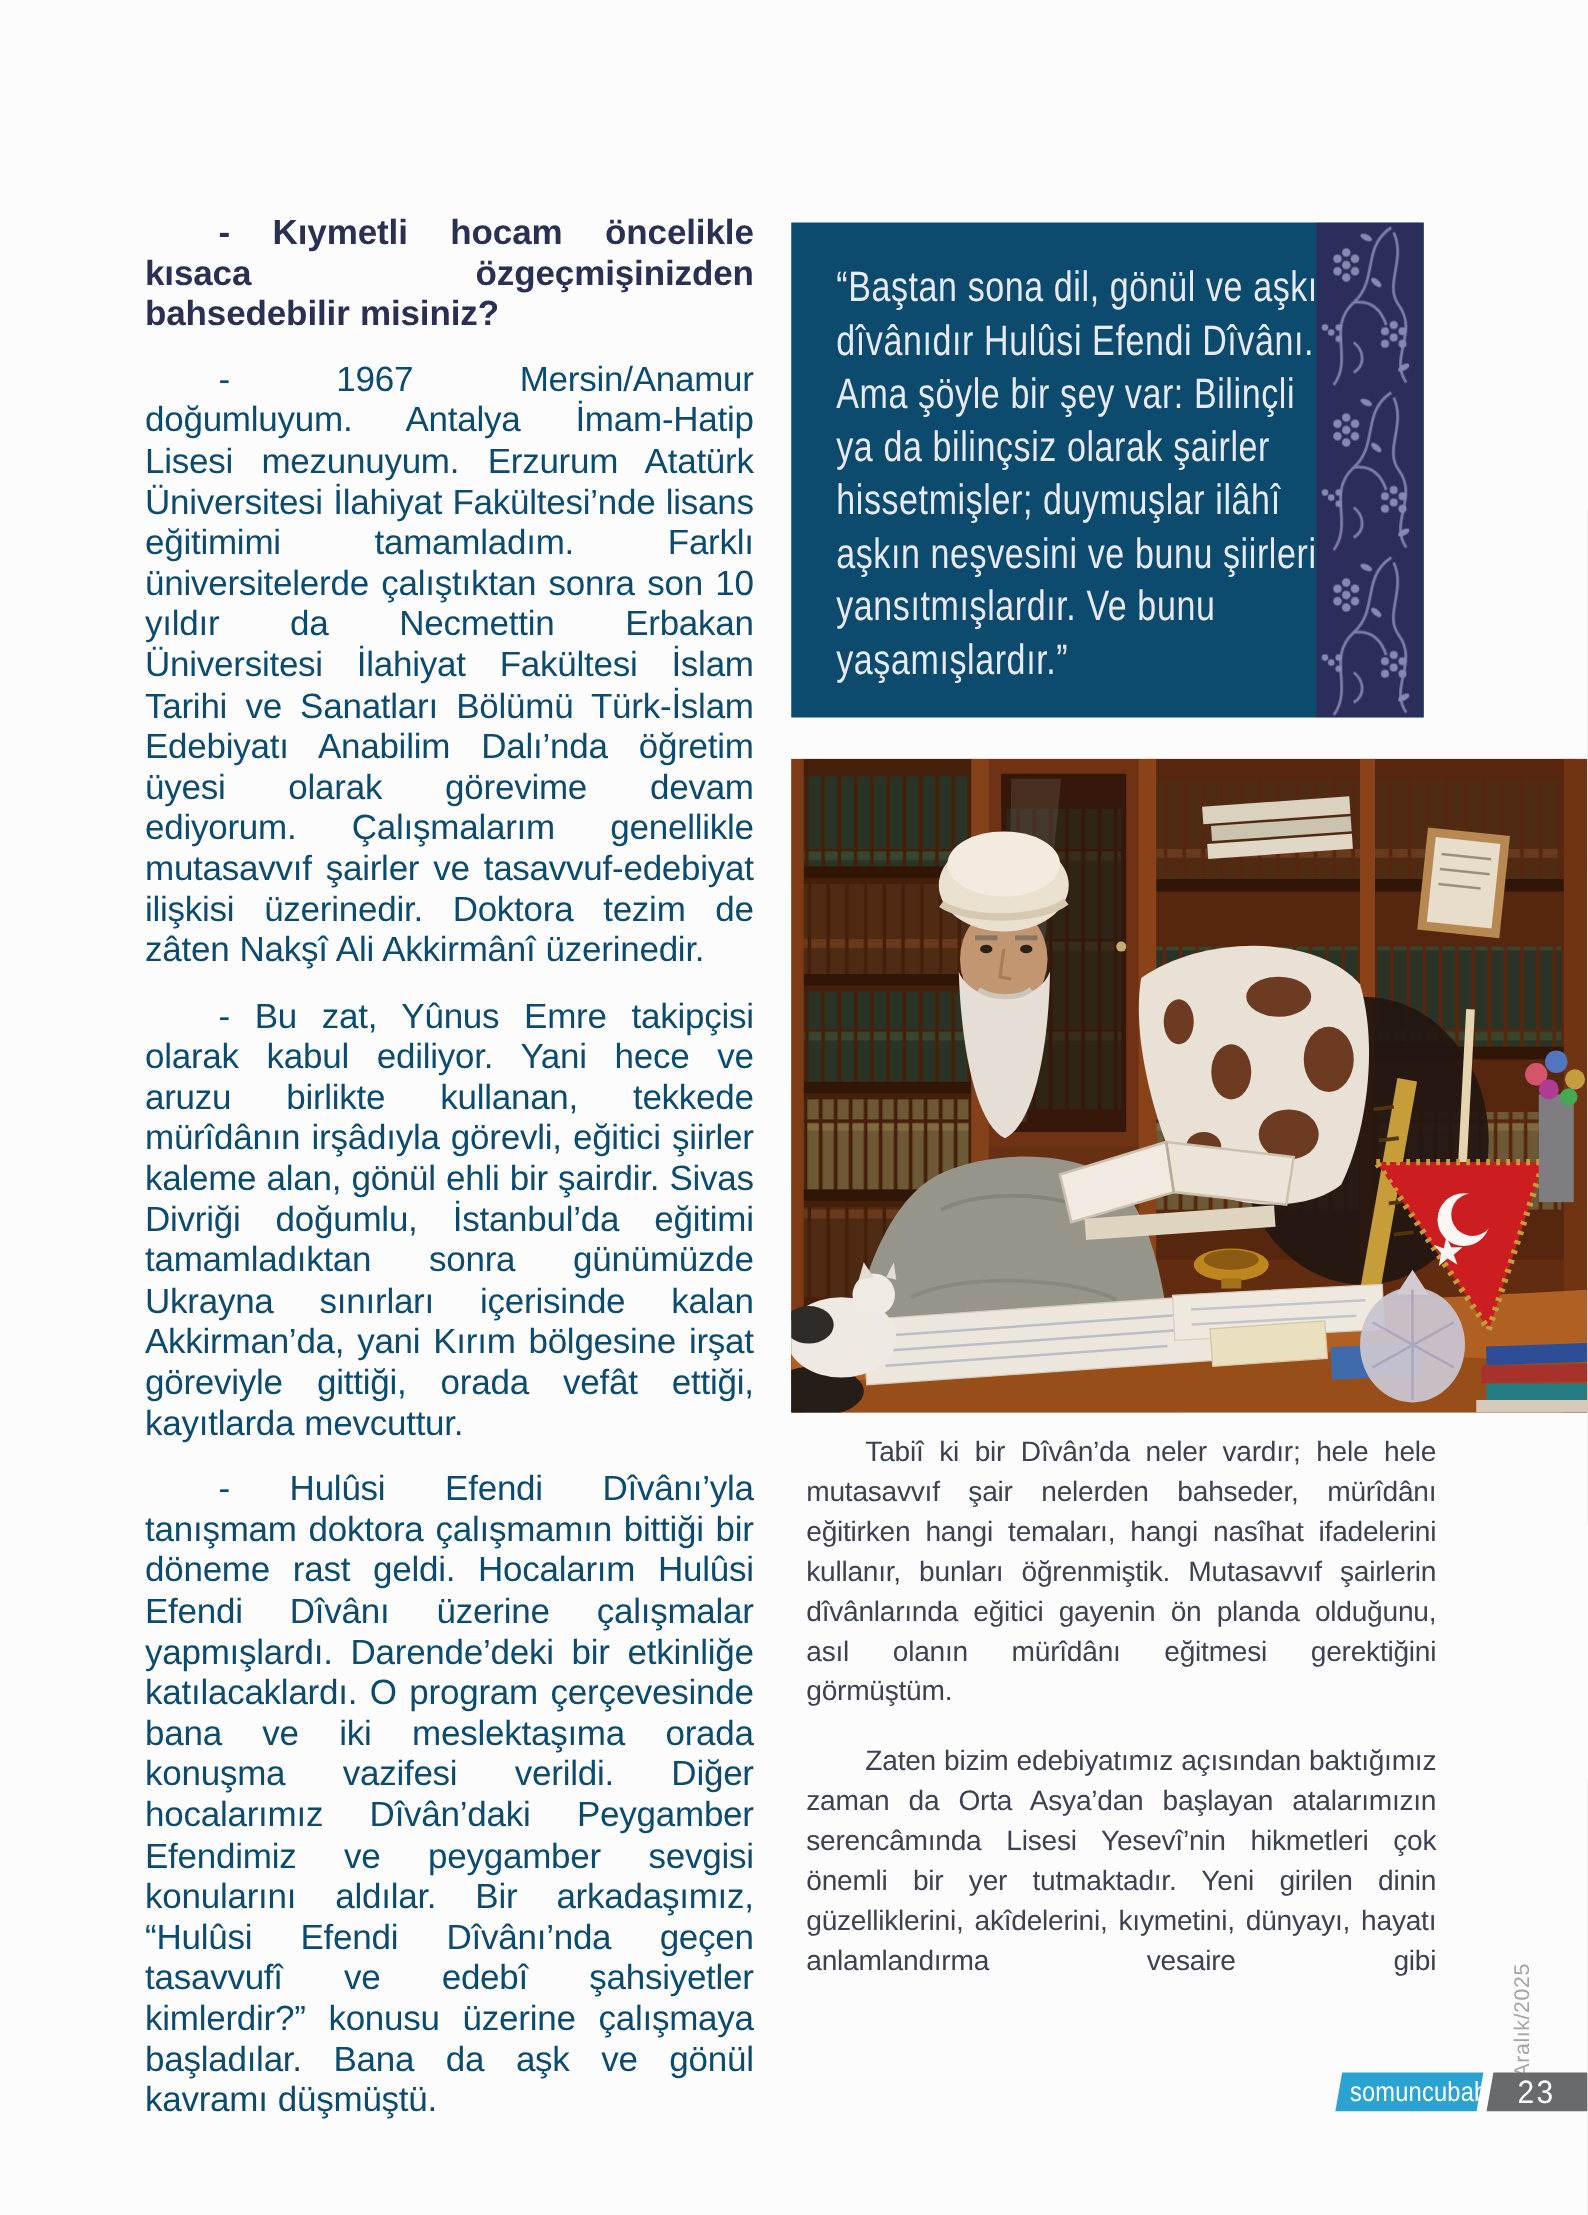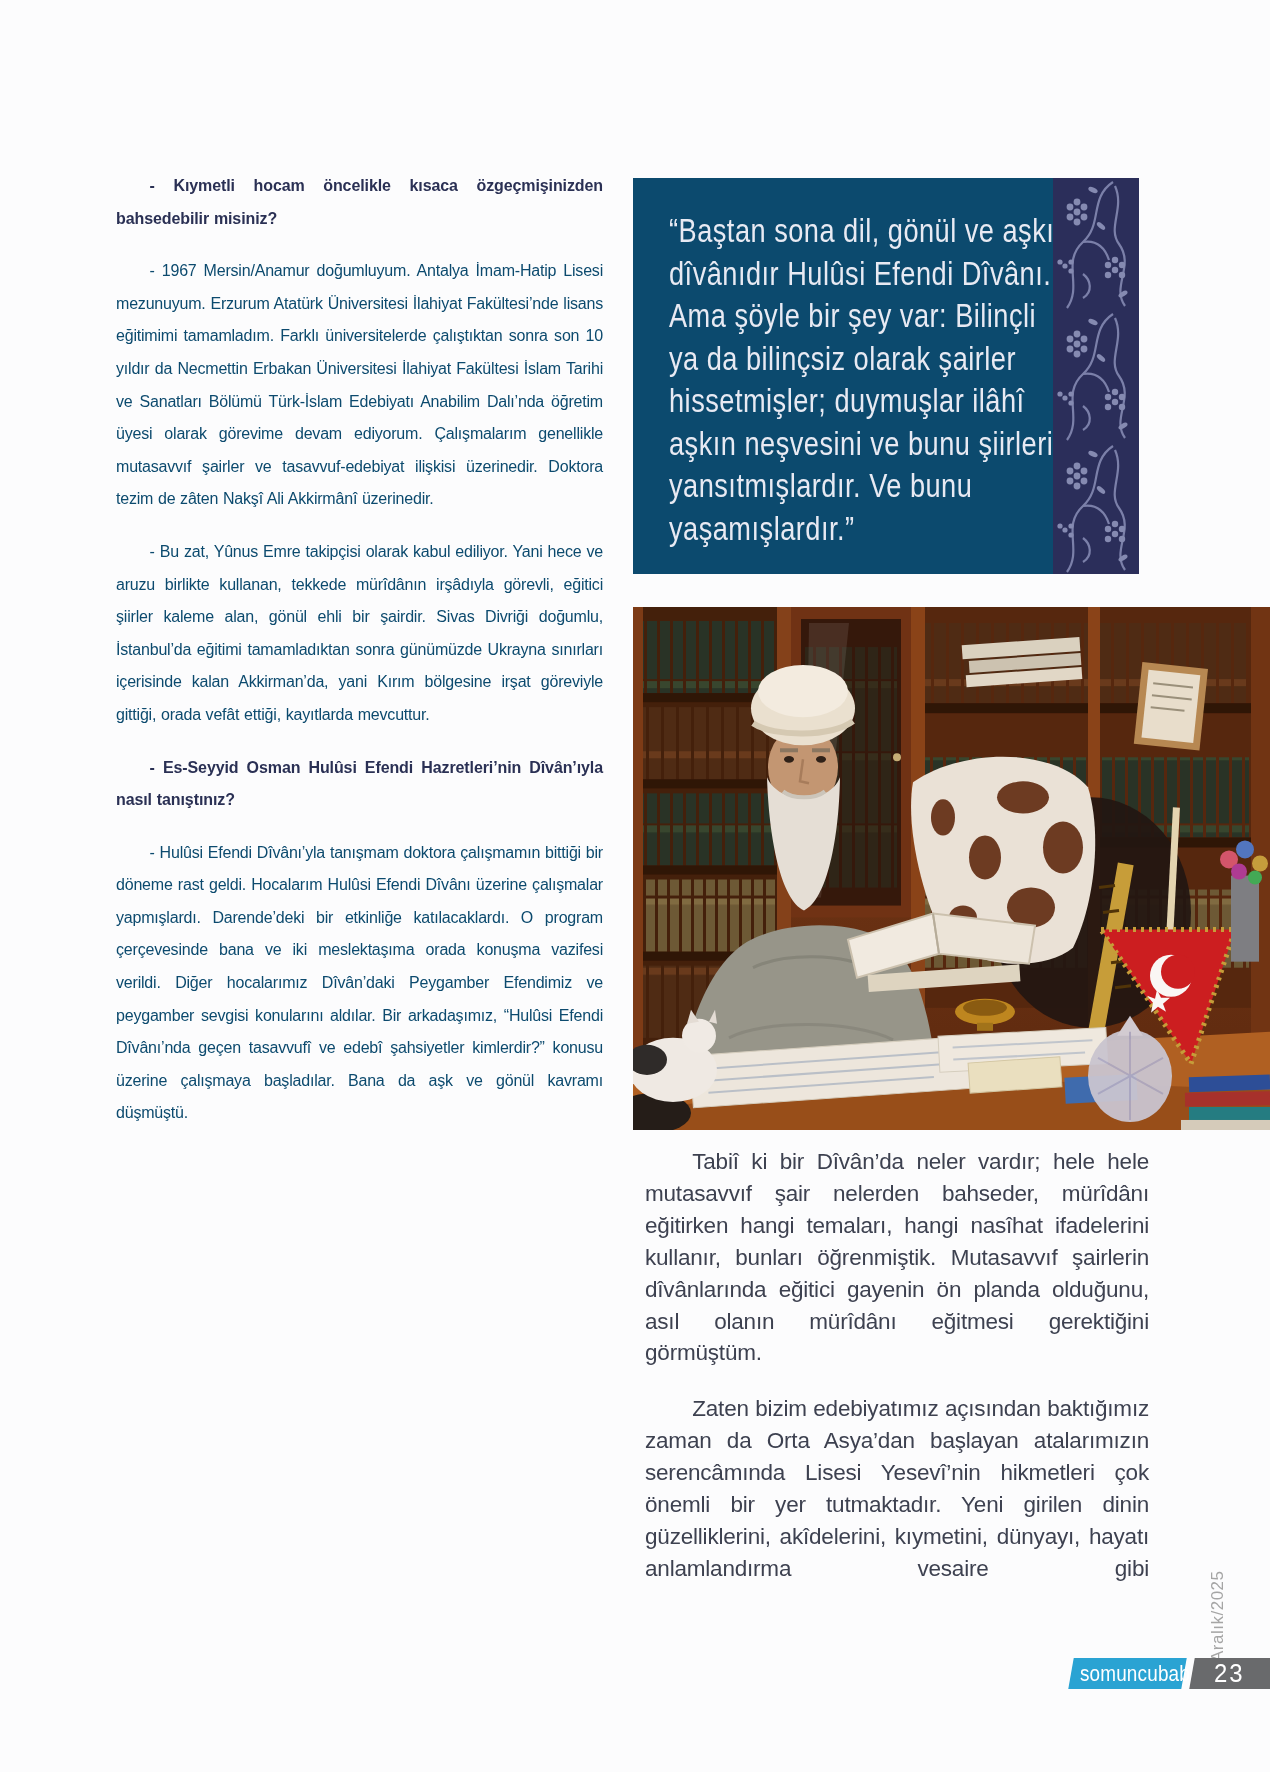--- a/index.html
+++ b/index.html
@@ -6,21 +6,21 @@
   .page{
     position:relative; width:1270px; height:1772px; margin:0 auto;
     background:#fcfcfd; overflow:hidden;
     font-family:"Liberation Sans", sans-serif;
     -webkit-font-smoothing:antialiased;
   }
   
   .left-col{position:absolute; left:116px; top:170px; width:487px;}
   .left-col p{
     margin:0 0 20px 0; text-align:justify; text-indent:2.1em;
-    font-size:16px; line-height:32.6px; letter-spacing:-0.2px;
+    font-size:28px; line-height:32.6px; letter-spacing:-0.2px;
     hyphens:none; word-spacing:0.5px;
   }
   .left-col p.q{color:#2a3054; font-weight:bold; letter-spacing:-0.1px;}
   .left-col p.a{color:#0c4a6e;}
   
   .quote-box{
     position:absolute; left:633px; top:178px; width:506px; height:396px;
     background:#0c4a6e; overflow:hidden;
   }
   .quote-text{
@@ -67,21 +67,20 @@
 </style>
 </head>
 <body>
 
 <div class="page">
 
   <div class="left-col">
     <p class="q">- Kıymetli hocam öncelikle kısaca özgeçmişinizden bahsedebilir misiniz?</p>
     <p class="a">- 1967 Mersin/Anamur doğumluyum. Antalya İmam-Hatip Lisesi mezunuyum. Erzurum Atatürk Üniversitesi İlahiyat Fakültesi’nde lisans eğitimimi tamamladım. Farklı üniversitelerde çalıştıktan sonra son 10 yıldır da Necmettin Erbakan Üniversitesi İlahiyat Fakültesi İslam Tarihi ve Sanatları Bölümü Türk-İslam Edebiyatı Anabilim Dalı’nda öğretim üyesi olarak görevime devam ediyorum. Çalışmalarım genellikle mutasavvıf şairler ve tasavvuf-edebiyat ilişkisi üzerinedir. Doktora tezim de zâten Nakşî Ali Akkirmânî üzerinedir.</p>
     <p class="a">- Bu zat, Yûnus Emre takipçisi olarak kabul ediliyor. Yani hece ve aruzu birlikte kullanan, tekkede mürîdânın irşâdıyla görevli, eğitici şiirler kaleme alan, gönül ehli bir şairdir. Sivas Divriği doğumlu, İstanbul’da eğitimi tamamladıktan sonra günümüzde Ukrayna sınırları içerisinde kalan Akkirman’da, yani Kırım bölgesine irşat göreviyle gittiği, orada vefât ettiği, kayıtlarda mevcuttur.</p>
-    <p class="q">- Es-Seyyid Osman Hulûsi Efendi Hazretleri’nin Dîvân’ıyla nasıl tanıştınız?</p>
     <p class="a">- Hulûsi Efendi Dîvânı’yla tanışmam doktora çalışmamın bittiği bir döneme rast geldi. Hocalarım Hulûsi Efendi Dîvânı üzerine çalışmalar yapmışlardı. Darende’deki bir etkinliğe katılacaklardı. O program çerçevesinde bana ve iki meslektaşıma orada konuşma vazifesi verildi. Diğer hocalarımız Dîvân’daki Peygamber Efendimiz ve peygamber sevgisi konularını aldılar. Bir arkadaşımız, “Hulûsi Efendi Dîvânı’nda geçen tasavvufî ve edebî şahsiyetler kimlerdir?” konusu üzerine çalışmaya başladılar. Bana da aşk ve gönül kavramı düşmüştü.</p>
   </div>
 
   <div class="quote-box">
     <div class="quote-text">“Baştan sona dil, gönül ve aşkın
 dîvânıdır Hulûsi Efendi Dîvânı.
 Ama şöyle bir şey var: Bilinçli
 ya da bilinçsiz olarak şairler
 hissetmişler; duymuşlar ilâhî
 aşkın neşvesini ve bunu şiirlerine

